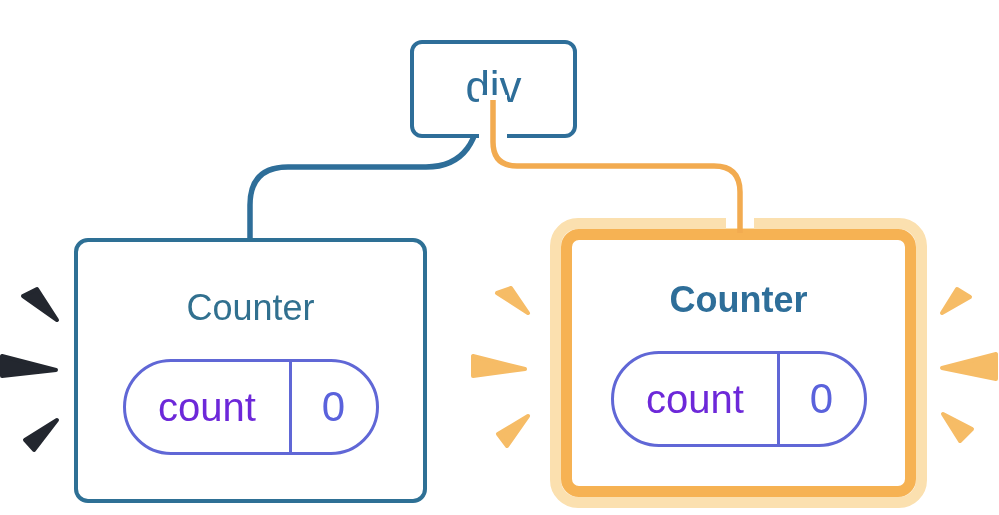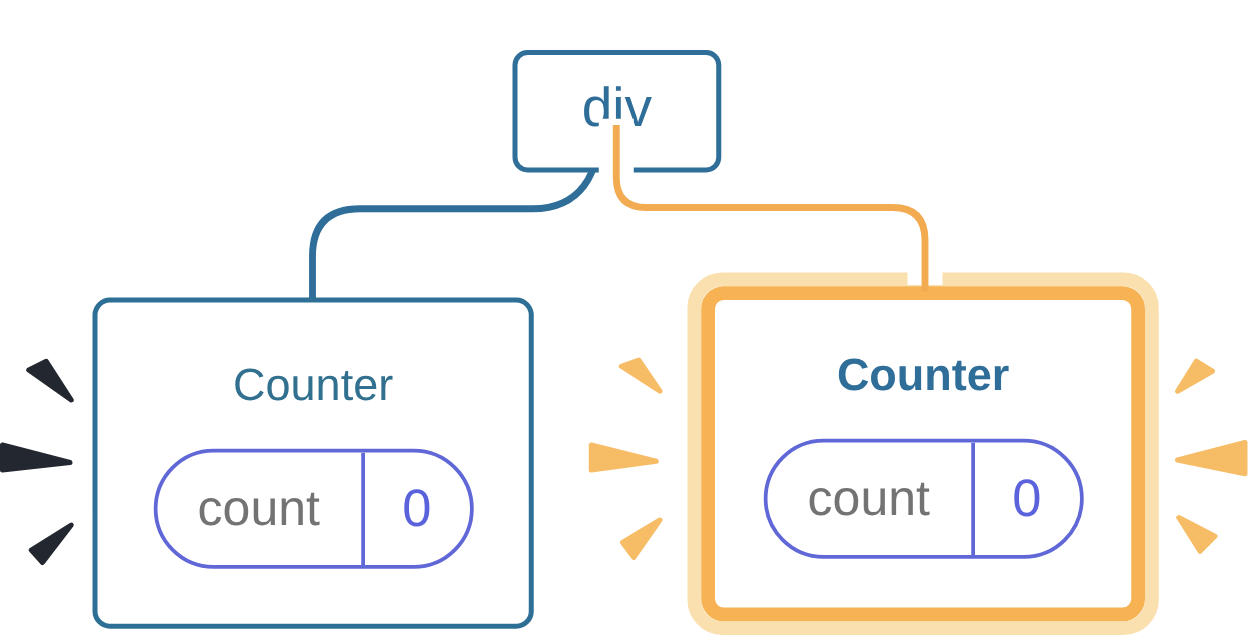--- a/index.html
+++ b/index.html
@@ -79,21 +79,21 @@
   }
   .pill .key-cell{
     width:163px;display:flex;align-items:center;justify-content:center;
   }
   .pill .divider{
     width:0;border-left:3px solid #6067d6;
   }
   .pill .value-cell{
     flex:1;display:flex;align-items:center;justify-content:center;
   }
-  .pill .key-text{color:#737373;font-size:40px;line-height:1;}
+  .pill .key-text{color:#6d28d9;font-size:40px;line-height:1;}
   .pill .value-text{color:#5a62dc;font-size:42px;line-height:1;}
 </style>
 </head>
 <body>
 
 <div id="scene">
 
   <svg id="bg-layer" class="layer" width="999" height="515" viewBox="0 0 999 515">
     <path d="M 480 100 C 480 140 464 167 426 167 L 288 167 Q 250 167 250 205 L 250 241" fill="none" stroke="#2e6e99" stroke-width="5.5"></path>
   </svg>

